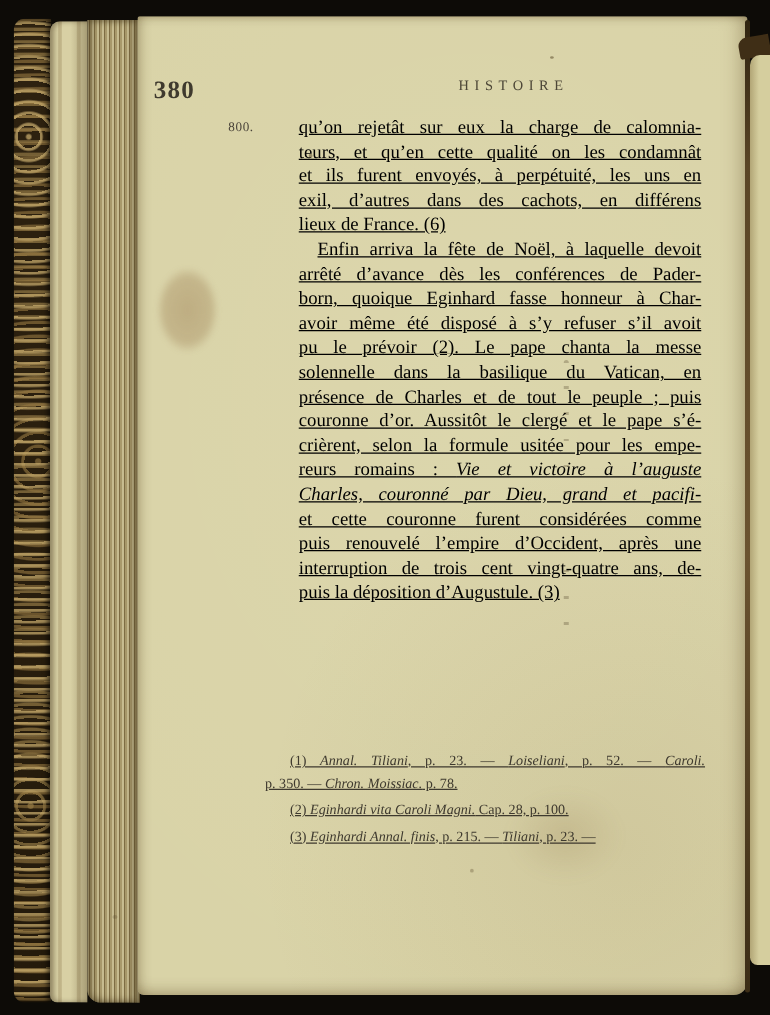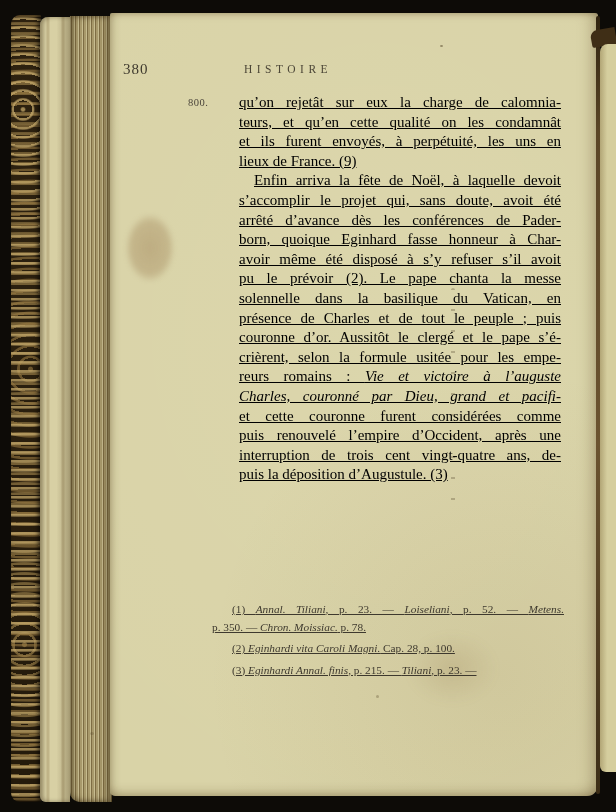--- a/index.html
+++ b/index.html
@@ -87,27 +87,27 @@
     opacity:.55;border-radius:2px;
   }
   .speck{position:absolute;border-radius:50%;background:rgba(80,64,34,.5);}
   .speck.s1{left:247px;top:123px;width:3px;height:3px;}
   .speck.s2{left:440px;top:45px;width:3px;height:2px;}
   .speck.s3{left:376px;top:695px;width:3px;height:3px;opacity:.6;}
   .speck.s4{left:90px;top:732px;width:4px;height:3px;opacity:.5;}
 
   
   .page-head{position:absolute;left:121px;top:61px;width:334px;height:22px;}
-  .page-number{position:absolute;left:2px;top:0;font-size:15px;letter-spacing:1px;color:#3f3a2e;}
+  .page-number{position:absolute;left:2px;top:0;font-size:20px;letter-spacing:1px;color:#3f3a2e;font-weight:bold;}
   .running-header{
-    position:absolute;left:0;top:2px;width:100%;text-align:center;
+    position:absolute;left:0;top:2px;width:100%;text-align:right;
     font-size:11.5px;letter-spacing:4.5px;color:#4c4637;
   }
   .margin-note{
-    position:absolute;left:188px;top:97px;width:30px;
+    position:absolute;left:173px;top:97px;width:30px;text-align:right;
     font-size:10.5px;color:#4a443a;letter-spacing:.5px;
   }
   .body-text{
     position:absolute;left:239px;top:93px;width:322px;
     font-size:15px;line-height:19.6px;
   }
   .footnotes{
     position:absolute;left:212px;top:601px;width:352px;
     font-size:11.3px;line-height:17.5px;color:#3e392e;
   }
@@ -142,40 +142,40 @@
     <span class="page-number">380</span>
     <span class="running-header">HISTOIRE</span>
   </div>
 
   <div class="margin-note">800.</div>
 
   <div class="body-text" id="body-lines">
       <div class="tline"><span>qu’on rejetât sur eux la charge de calomnia-</span></div>
       <div class="tline"><span>teurs, et qu’en cette qualité on les condamnât</span></div>
       <div class="tline"><span>et ils furent envoyés, à perpétuité, les uns en</span></div>
-      <div class="tline end"><span>lieux de France. (9)</span></div>
+      <div class="tline"><span>exil, d’autres dans des cachots, en différens</span></div>
+      <div class="tline end"><span>lieux de France. (6)</span></div>
       <div class="tline ind"><span>Enfin arriva la fête de Noël, à laquelle devoit</span></div>
-      <div class="tline"><span>s’accomplir le projet qui, sans doute, avoit été</span></div>
       <div class="tline"><span>arrêté d’avance dès les conférences de Pader-</span></div>
       <div class="tline"><span>born, quoique Eginhard fasse honneur à Char-</span></div>
       <div class="tline"><span>avoir même été disposé à s’y refuser s’il avoit</span></div>
       <div class="tline"><span>pu le prévoir (2). Le pape chanta la messe</span></div>
       <div class="tline"><span>solennelle dans la basilique du Vatican, en</span></div>
       <div class="tline"><span>présence de Charles et de tout le peuple ; puis</span></div>
       <div class="tline"><span>couronne d’or. Aussitôt le clergé et le pape s’é-</span></div>
       <div class="tline"><span>crièrent, selon la formule usitée pour les empe-</span></div>
       <div class="tline"><span>reurs romains : </span><span class="it">Vie et victoire à l’auguste</span></div>
       <div class="tline"><span class="it">Charles, couronné par Dieu, grand et pacifi-</span></div>
       <div class="tline"><span>et cette couronne furent considérées comme</span></div>
       <div class="tline"><span>puis renouvelé l’empire d’Occident, après une</span></div>
       <div class="tline"><span>interruption de trois cent vingt-quatre ans, de-</span></div>
       <div class="tline end"><span>puis la déposition d’Augustule. (3)</span></div>
     </div>
   <div class="footnotes" id="footnote-lines">
-      <div class="tline ind"><span>(1) </span><span class="it">Annal. Tiliani</span><span>, p. 23. — </span><span class="it">Loiseliani</span><span>, p. 52. — </span><span class="it">Metens.</span></div>
+      <div class="tline ind"><span>(1) </span><span class="it">Annal. Tiliani</span><span>, p. 23. — </span><span class="it">Loiseliani</span><span>, p. 52. — </span><span class="it">Caroli.</span></div>
       <div class="tline end"><span>p. 350. — </span><span class="it">Chron. Moissiac.</span><span> p. 78.</span></div>
       <div class="tline end ind gap"><span>(2) </span><span class="it">Eginhardi vita Caroli Magni.</span><span> Cap. 28, p. 100.</span></div>
       <div class="tline end ind gap"><span>(3) </span><span class="it">Eginhardi Annal. finis</span><span>, p. 215. — </span><span class="it">Tiliani</span><span>, p. 23. —</span></div>
     </div>
 
   <div class="gutter"></div>
   <div class="facing-cover-top"></div>
   <div class="facing-page"></div>
 
 </div>

